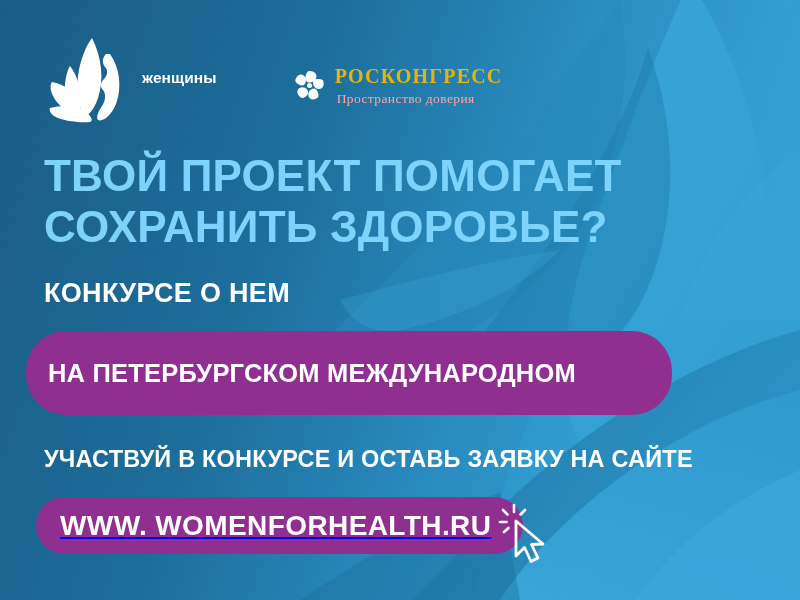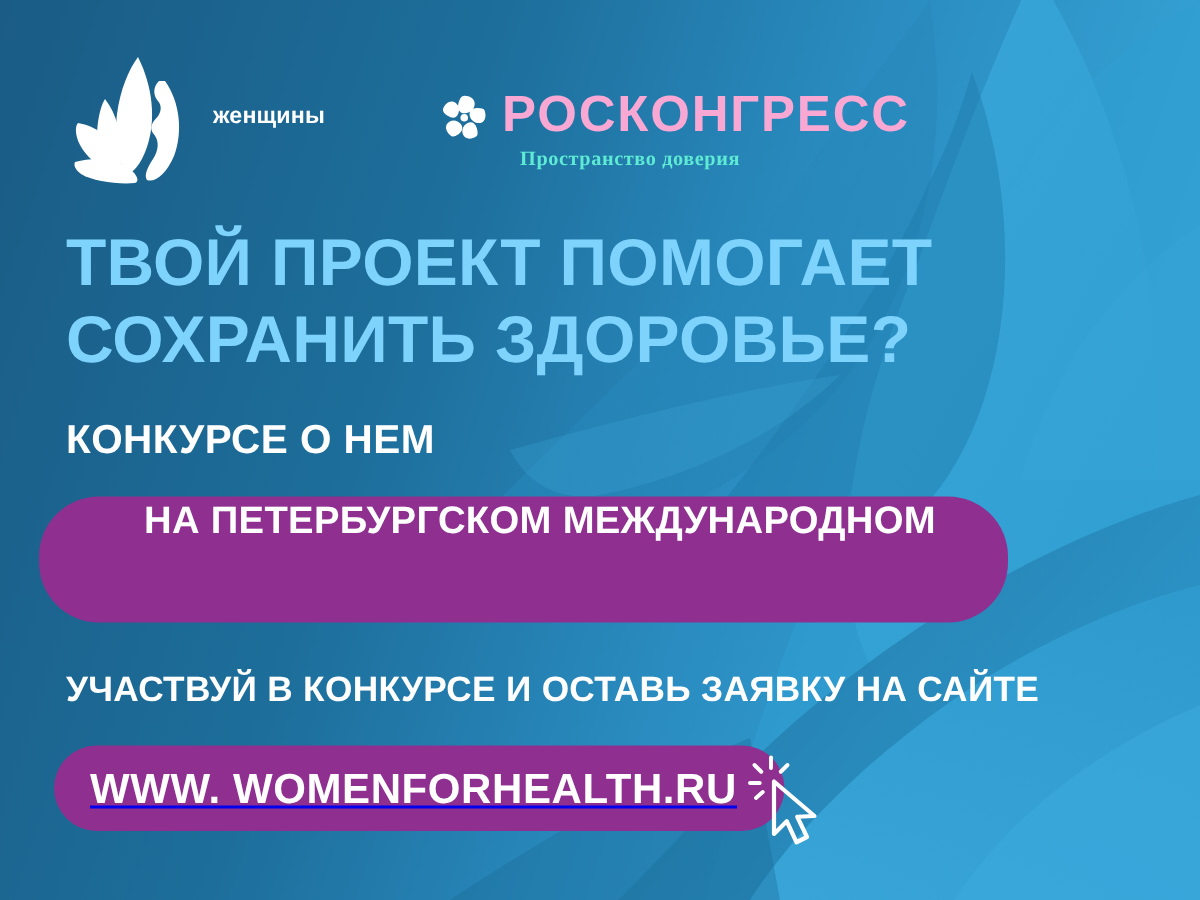--- a/index.html
+++ b/index.html
@@ -50,37 +50,36 @@
   #roscongress-logo {
     display: flex;
     align-items: flex-start;
     gap: 9px;
     margin-left: 60px;
     padding-top: 16px;
   }
   #rc-mark { width: 33px; height: 33px; flex: none; margin-top: 2px; }
   #rc-words { display: flex; flex-direction: column; }
   #rc-title {
-    color: #f9a8d4;
-    font-family: Liberation Sans, sans-serif;
-    font-size: 34px;
+    color: #eab308;
+    font-family: Liberation Serif, serif;
+    font-size: 20px;
     font-weight: bold;
     letter-spacing: 1.2px;
     line-height: 1;
     white-space: nowrap;
   }
   #rc-tagline {
-    color: #5eead4;
+    color: #fca5a5;
     font-family: "Liberation Serif", serif;
     font-size: 13.5px;
     letter-spacing: 0.4px;
     margin-top: 5px;
-    margin-left: 12px;
-    white-space: nowrap;
-    font-weight: bold;
+    margin-left: 2px;
+    white-space: nowrap;
   }
 
   
   #headline {
     position: absolute;
     left: 44px;
     top: 150px;
     color: #7dd3fc;
     font-size: 44px;
     font-weight: bold;
@@ -107,21 +106,21 @@
     position: absolute;
     left: 26px;
     top: 331px;
     width: 646px;
     height: 84px;
     background: #8f3090;
     border-radius: 40px;
     box-sizing: border-box;
     padding: 0 0 0 22px;
     display: flex;
-    flex-direction: row;
+    flex-direction: column;
     justify-content: center;
   }
   #event-banner .ev-line {
     display: block;
     color: #ffffff;
     font-size: 25.5px;
     font-weight: bold;
     line-height: 1.28;
     letter-spacing: 0.2px;
     white-space: nowrap;

